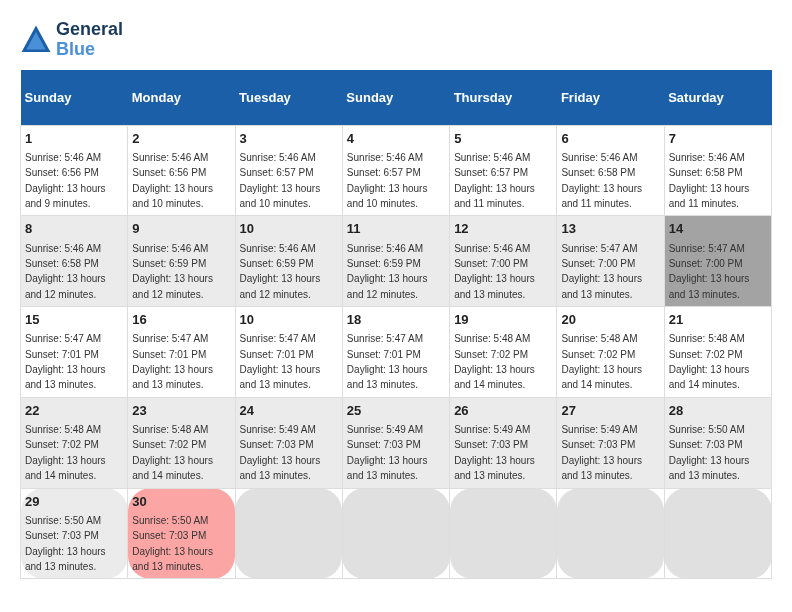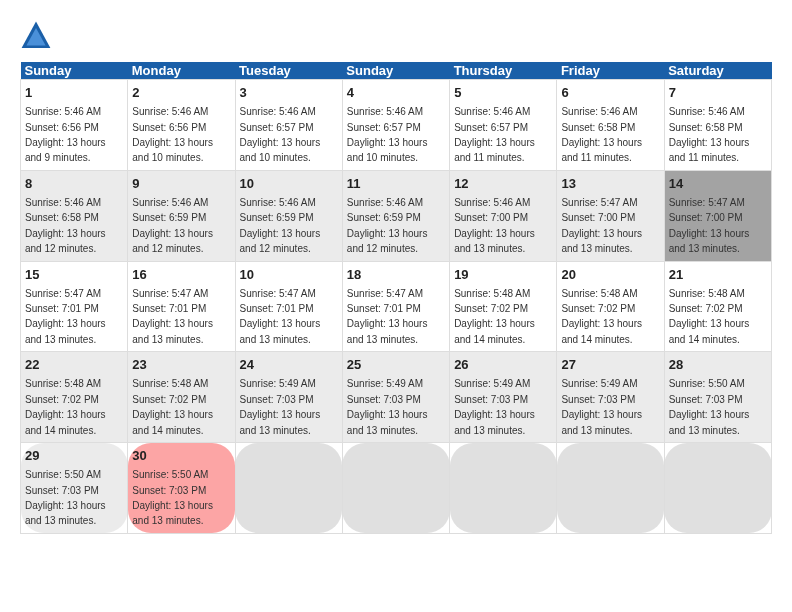--- a/index.html
+++ b/index.html
@@ -47,21 +47,21 @@
       color: #444;
     }
     table {
       width: 100%;
       border-collapse: collapse;
       font-size: 11px;
     }
     thead tr th {
       background-color: #1a5fa8;
       color: white;
-      padding: 1px 4px;
+      padding: 20px 4px;
       text-align: left;
       font-size: 13px;
       font-weight: bold;
     }
     tbody tr td {
       vertical-align: top;
       padding: 4px 4px;
       border: 1px solid #ddd;
       width: 14.28%;
       min-height: 70px;
@@ -93,20 +93,24 @@
   </style>
 </head>
 <body>
 
 <div class="header-area">
   <div class="logo">
     <svg class="logo-icon" viewBox="0 0 40 40">
       <polygon points="20,2 38,35 2,35" fill="#1a5fa8"></polygon>
       <polygon points="20,10 32,32 8,32" fill="#4a90d9"></polygon>
     </svg>
+    <div class="logo-text">
+      <div>General</div>
+      <div><span>Blue</span></div>
+    </div>
   </div>
   <div class="title-area">
     <div class="main-title"></div>
     <div class="subtitle"></div>
   </div>
 </div>
 
 <table>
   <thead>
     <tr id="header-row">

